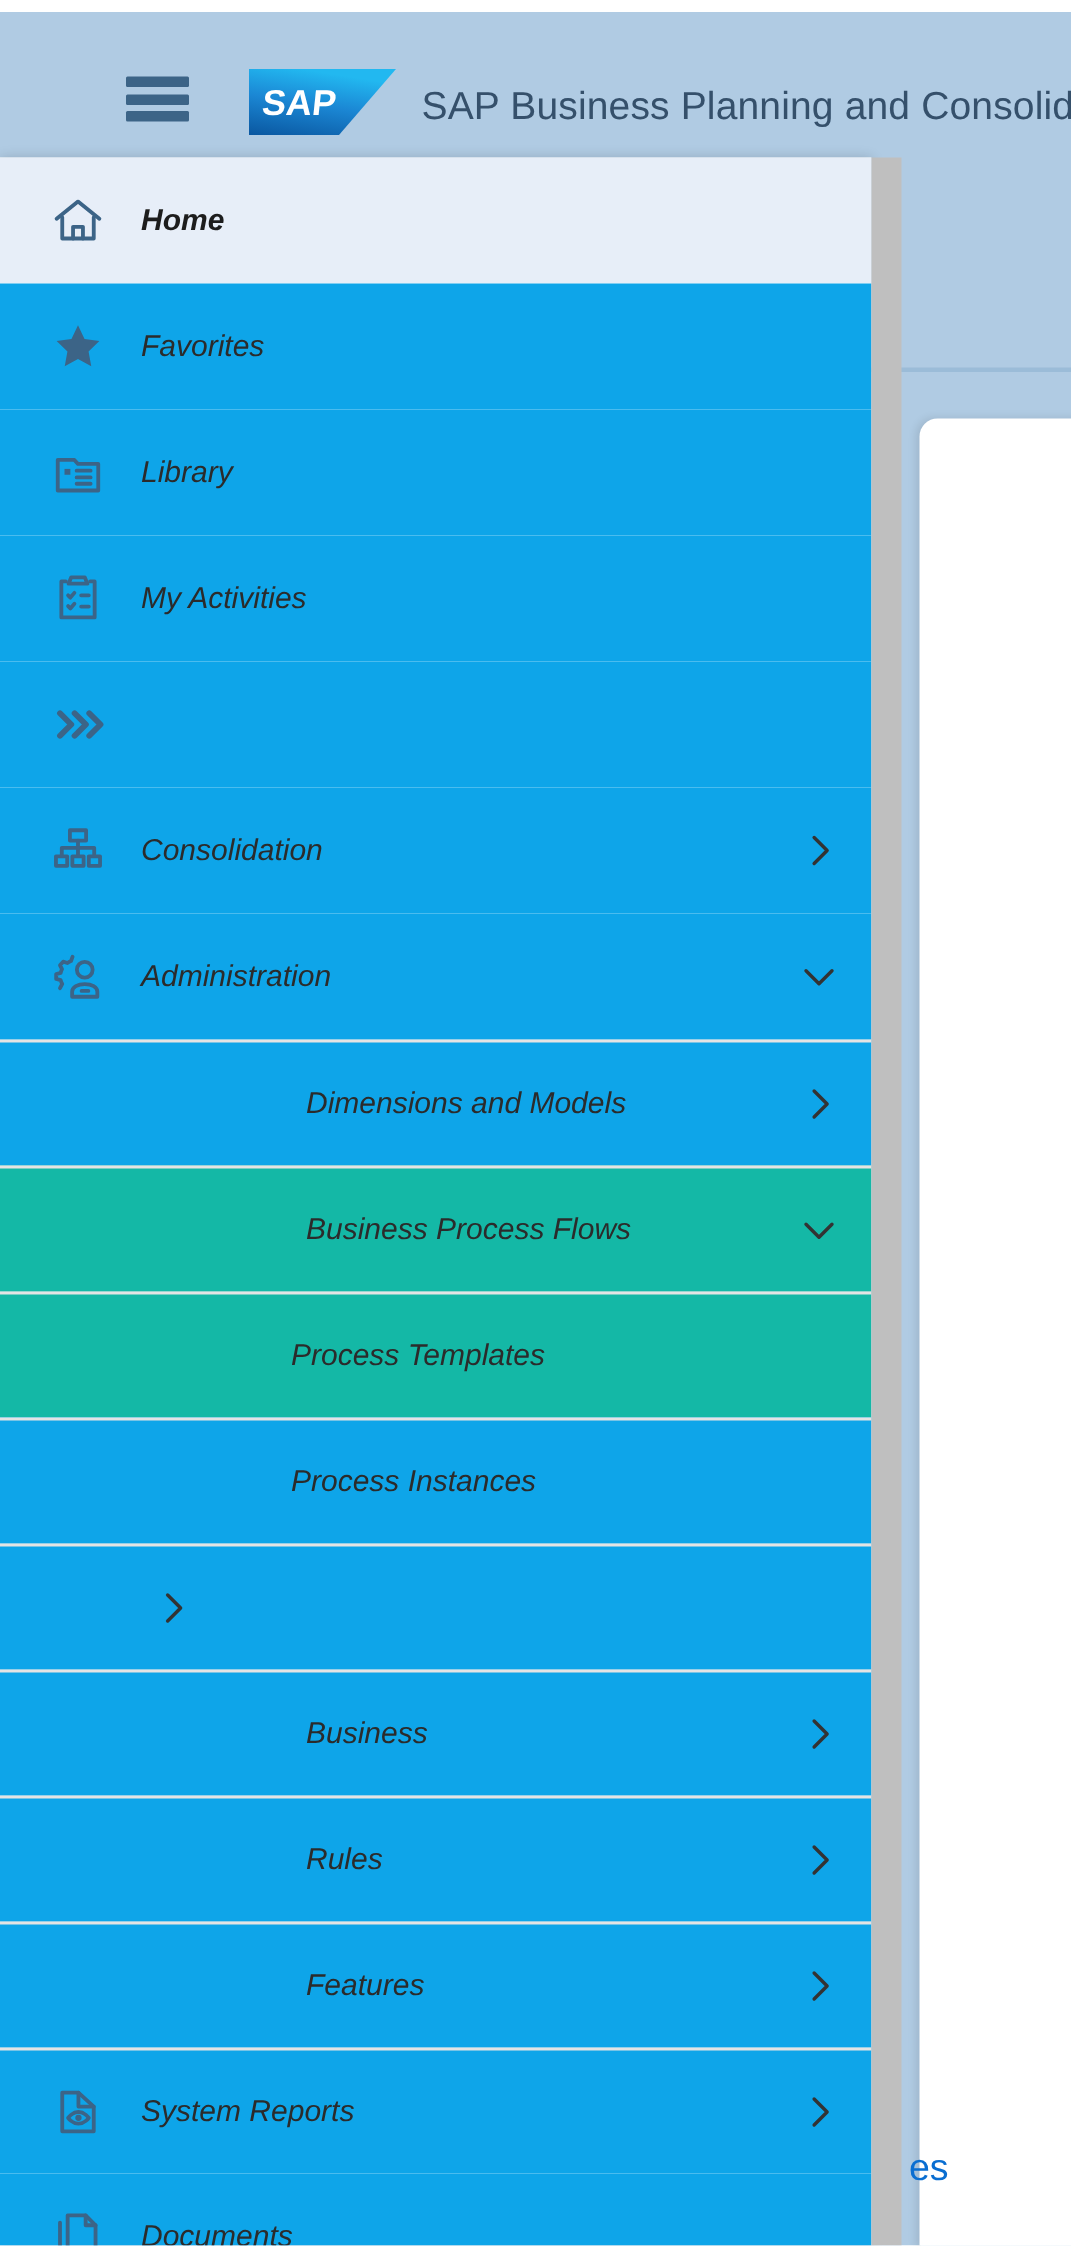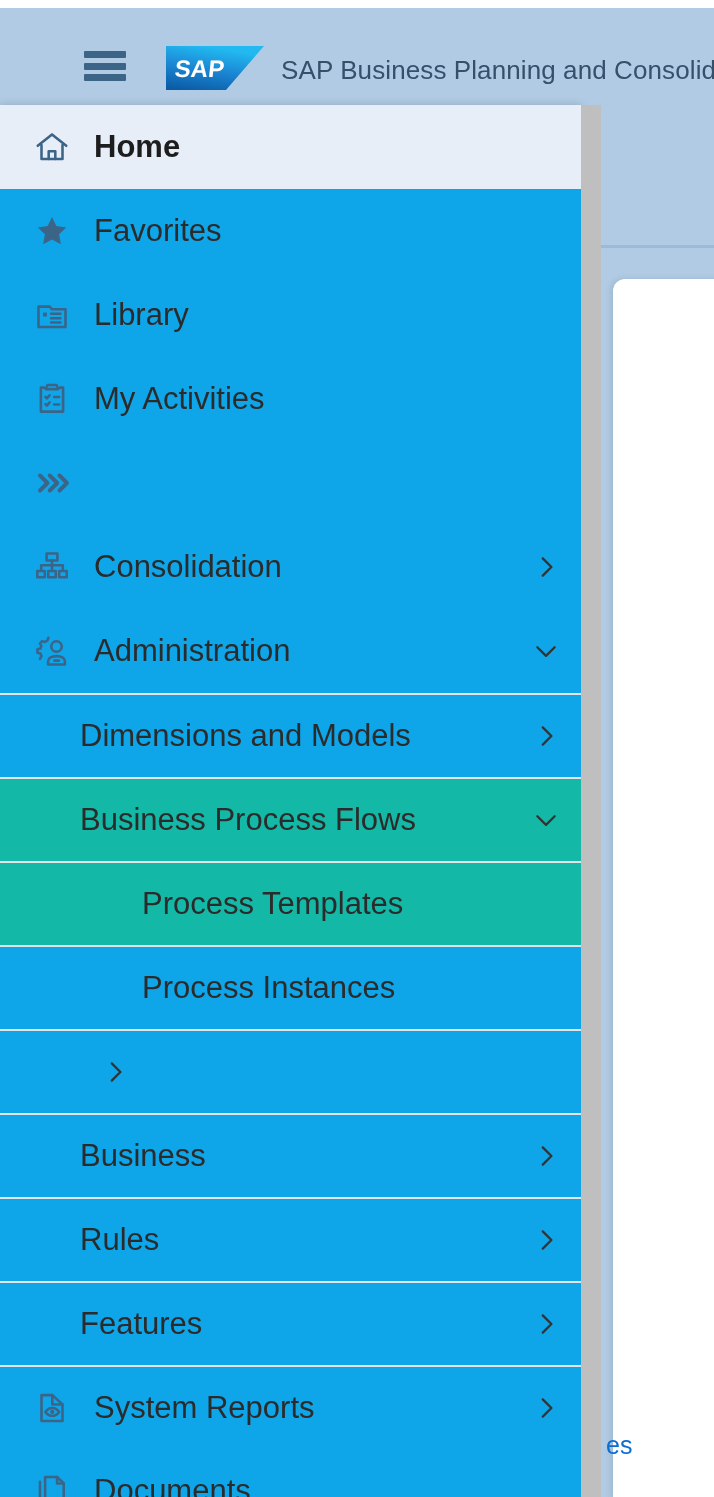--- a/index.html
+++ b/index.html
@@ -76,29 +76,30 @@
   .nav-item.sep-above { border-top: 2px solid #e4e4e4; }
   .nav-item.selected { background: #e7eef8; }
   .nav-item.branch-active { background: #14b8a6; }
 
   .nav-icon {
     width: 56px; margin-left: 24px;
     display: flex; align-items: center; justify-content: center;
     flex: 0 0 auto; color: #3c6487;
   }
   .nav-label {
-    font-size: 31px; color: #2b2b2b; white-space: nowrap;
+    font-size: 20px; color: #2b2b2b; white-space: nowrap;
     flex: 1 1 auto;
+    font-style: italic;
   }
   .nav-item.selected .nav-label { font-weight: bold; color: #1d1d1d; }
 
   
   .lvl0 .nav-label { margin-left: 14px; }
-  .lvl1 .nav-label { }
-  .lvl2 .nav-label { margin-left: 62px; }
+  .lvl1 .nav-label { margin-left: 124px; }
+  .lvl2 .nav-label { margin-left: 114px; }
 
   .nav-arrow {
     width: 70px; flex: 0 0 auto;
     display: flex; align-items: center; justify-content: center;
     color: #333333;
   }
   .nav-arrow svg { display: block; }
 
   
   .nav-item.clipped { height: 84px; }

